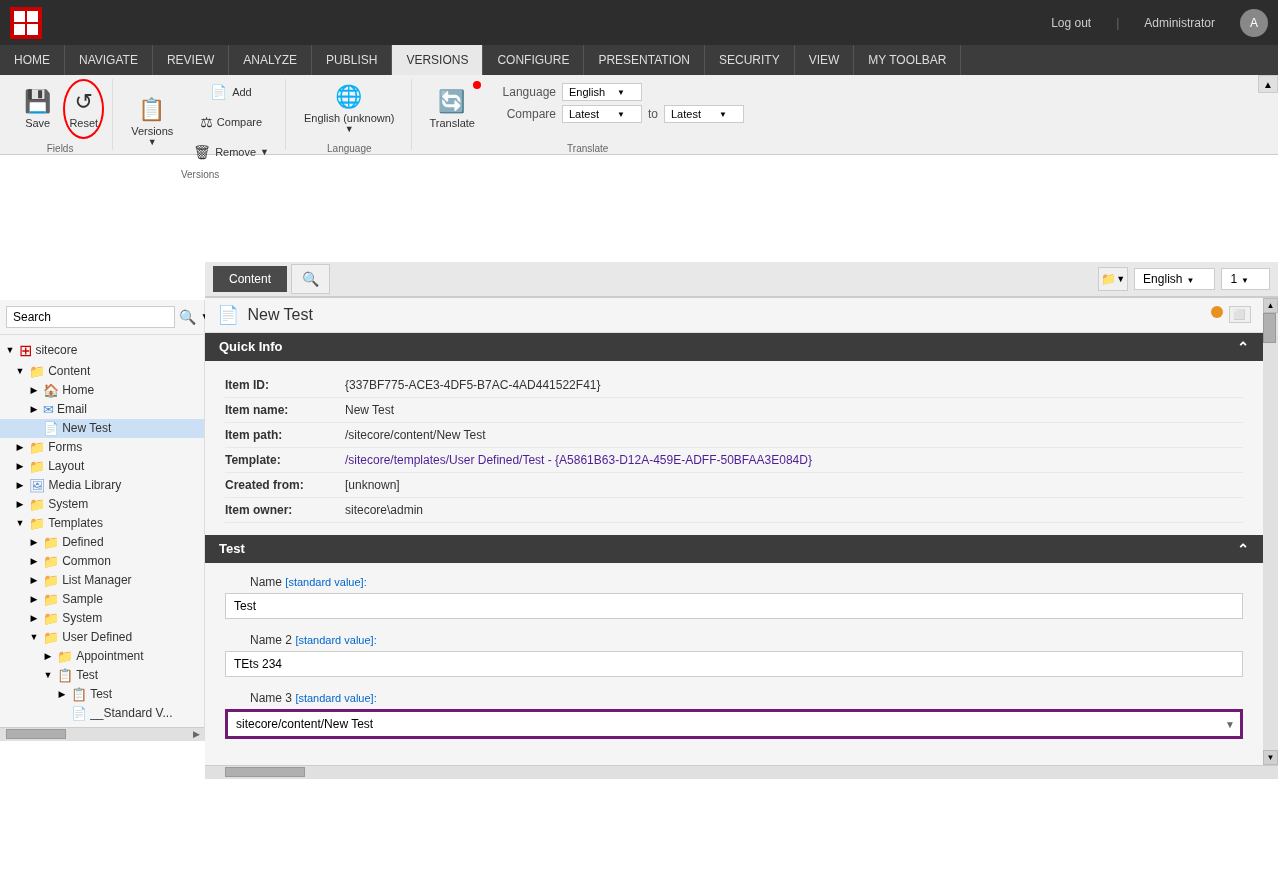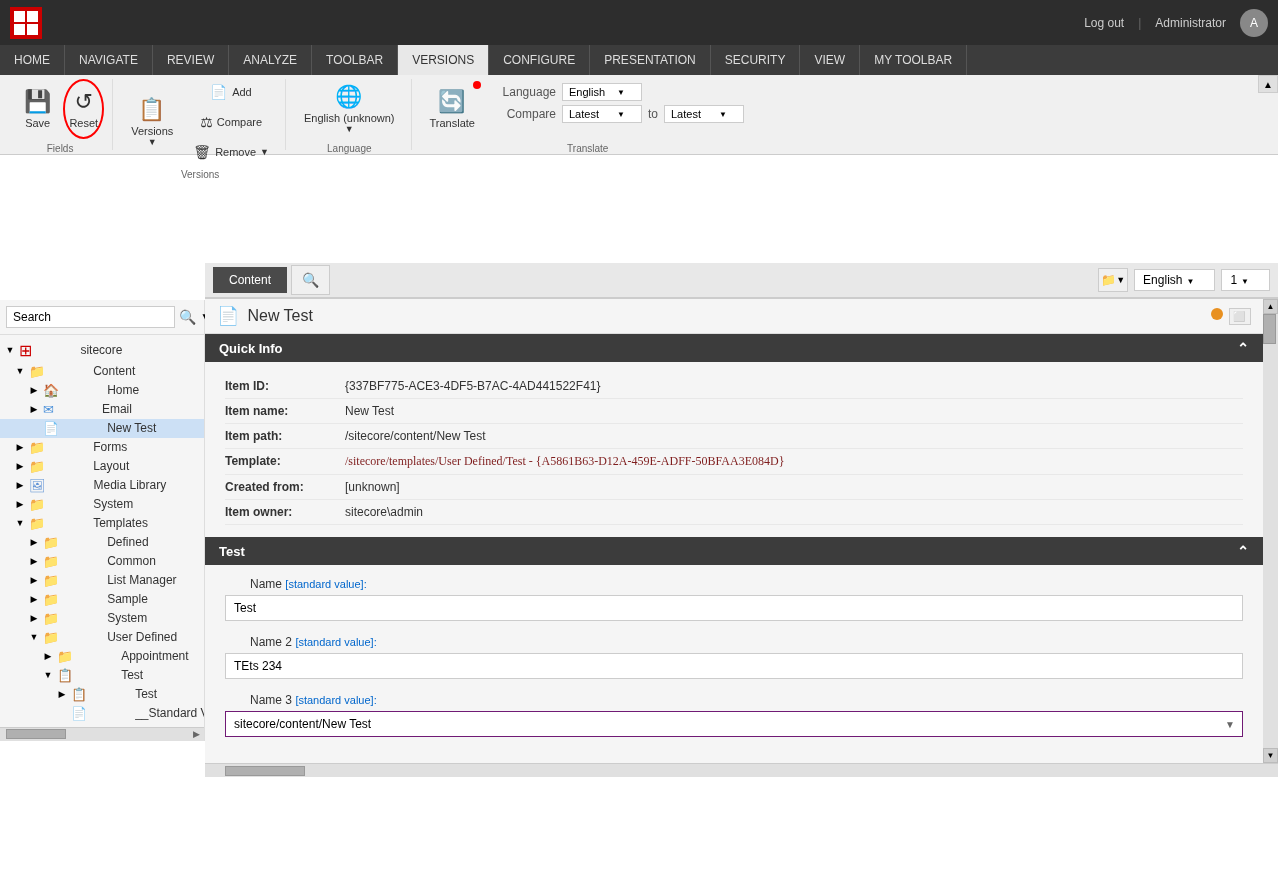--- a/index.html
+++ b/index.html
@@ -14,21 +14,21 @@
       justify-content: space-between;
       padding: 0 10px;
     }
     .top-bar-logo {
       width: 32px; height: 32px;
       background: #cc0000;
       display: grid; grid-template-columns: 1fr 1fr; grid-template-rows: 1fr 1fr; gap: 2px; padding: 4px;
     }
     .top-bar-logo div { background: white; }
     .top-bar-right {
-      display: flex; align-items: center; gap: 14px; color: #ccc; font-size: 12px;
+      display: flex; align-items: center; gap: 25px; color: #ccc; font-size: 12px;
     }
     .top-bar-right .separator { color: #666; }
     .admin-avatar {
       width: 28px; height: 28px; border-radius: 50%; background: #888;
       display: flex; align-items: center; justify-content: center; color: white; font-size: 12px;
     }
 
     
     .menu-bar {
       background: #3c3c3c;
@@ -140,21 +140,21 @@
     }
     .tree-item {
       display: flex; align-items: center; padding: 2px 4px;
       cursor: pointer; white-space: nowrap;
     }
     .tree-item.selected { background: #cce0f5; }
     .tree-toggle {
       width: 12px; height: 12px; display: flex; align-items: center; justify-content: center;
       font-size: 9px; cursor: pointer; flex-shrink: 0;
     }
-    .tree-label { font-size: 12px; color: #333; margin-left: 45px; }
+    .tree-label { font-size: 12px; color: #333; }
 
     
     .left-bottom-scroll {
       height: 14px; background: #e0e0e0; border-top: 1px solid #ccc;
       display: flex; align-items: center;
     }
 
     
     .main-area {
       flex: 1;
@@ -223,35 +223,35 @@
 
     .info-row {
       display: flex; align-items: flex-start; padding: 5px 0;
       border-bottom: 1px solid #e8e8e8;
     }
     .info-label {
       font-weight: bold; color: #333; font-size: 12px;
       min-width: 120px; padding-right: 10px;
     }
     .info-value { color: #333; font-size: 12px; }
-    .info-value.link { color: #7f1d1d; cursor: pointer; font-family: Liberation Serif, serif; }
+    .info-value.link { color: #4c1d95; cursor: pointer; }
 
     
     .field-group { margin-bottom: 14px; }
     .field-label { font-size: 12px; color: #333; margin-bottom: 4px; margin-left: 25px; }
     .field-label .standard-value { color: #0066cc; font-size: 11px; }
     .field-input {
       width: 100%; border: 1px solid #ccc; padding: 5px 8px;
       font-size: 12px; background: white;
     }
     .field-select-wrapper {
       position: relative; display: flex;
     }
     .field-select {
-      width: 100%; border: 1px solid #701a75; padding: 5px 8px;
+      width: 100%; border: 3px solid #701a75; padding: 5px 8px;
       font-size: 12px; background: white; appearance: none;
     }
     .field-select-arrow {
       position: absolute; right: 8px; top: 50%; transform: translateY(-50%);
       font-size: 10px; color: #666; pointer-events: none;
     }
 
     
     .main-scrollbar {
       width: 15px; background: #e0e0e0;
@@ -313,21 +313,21 @@
     <span style="color:#ccc;">Administrator</span>
     <div class="admin-avatar">A</div>
   </div>
 </div>
 
 <div class="menu-bar">
   <div class="menu-item">HOME</div>
   <div class="menu-item">NAVIGATE</div>
   <div class="menu-item">REVIEW</div>
   <div class="menu-item">ANALYZE</div>
-  <div class="menu-item">TOOLBAR</div>
+  <div class="menu-item">PUBLISH</div>
   <div class="menu-item active">VERSIONS</div>
   <div class="menu-item">CONFIGURE</div>
   <div class="menu-item">PRESENTATION</div>
   <div class="menu-item">SECURITY</div>
   <div class="menu-item">VIEW</div>
   <div class="menu-item">MY TOOLBAR</div>
 </div>
 
 <div class="ribbon" style="position:relative;">
 

